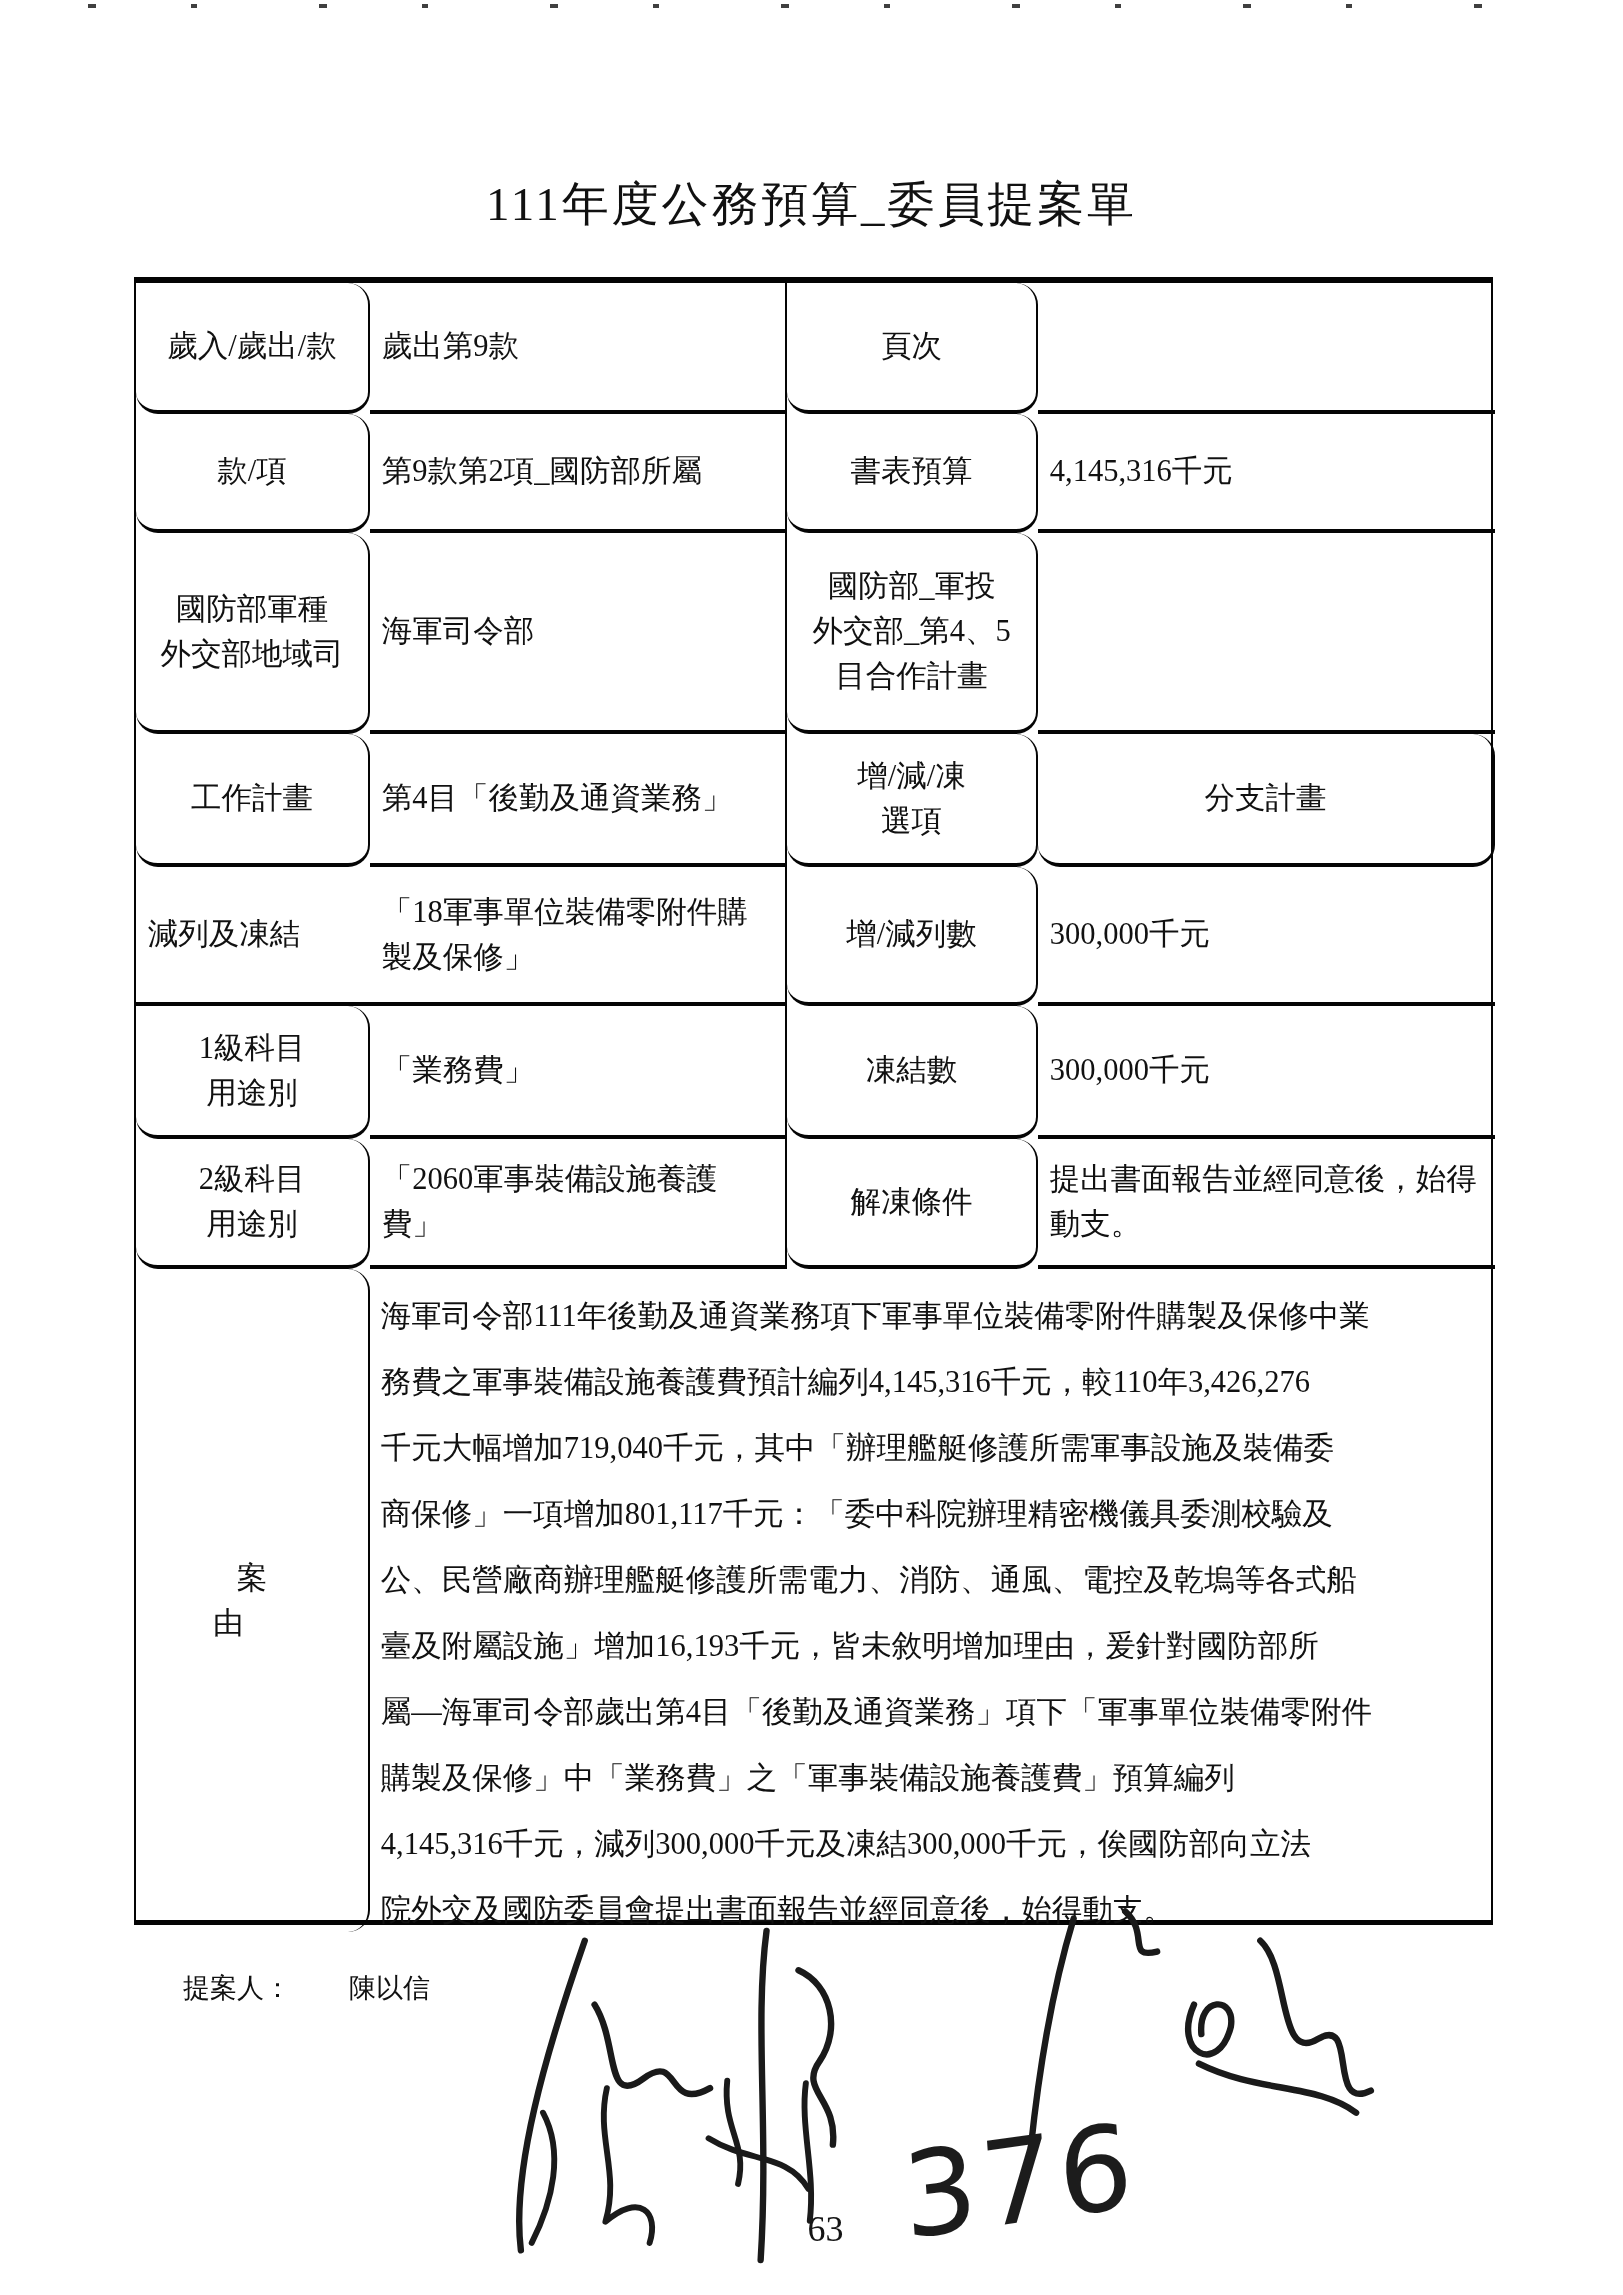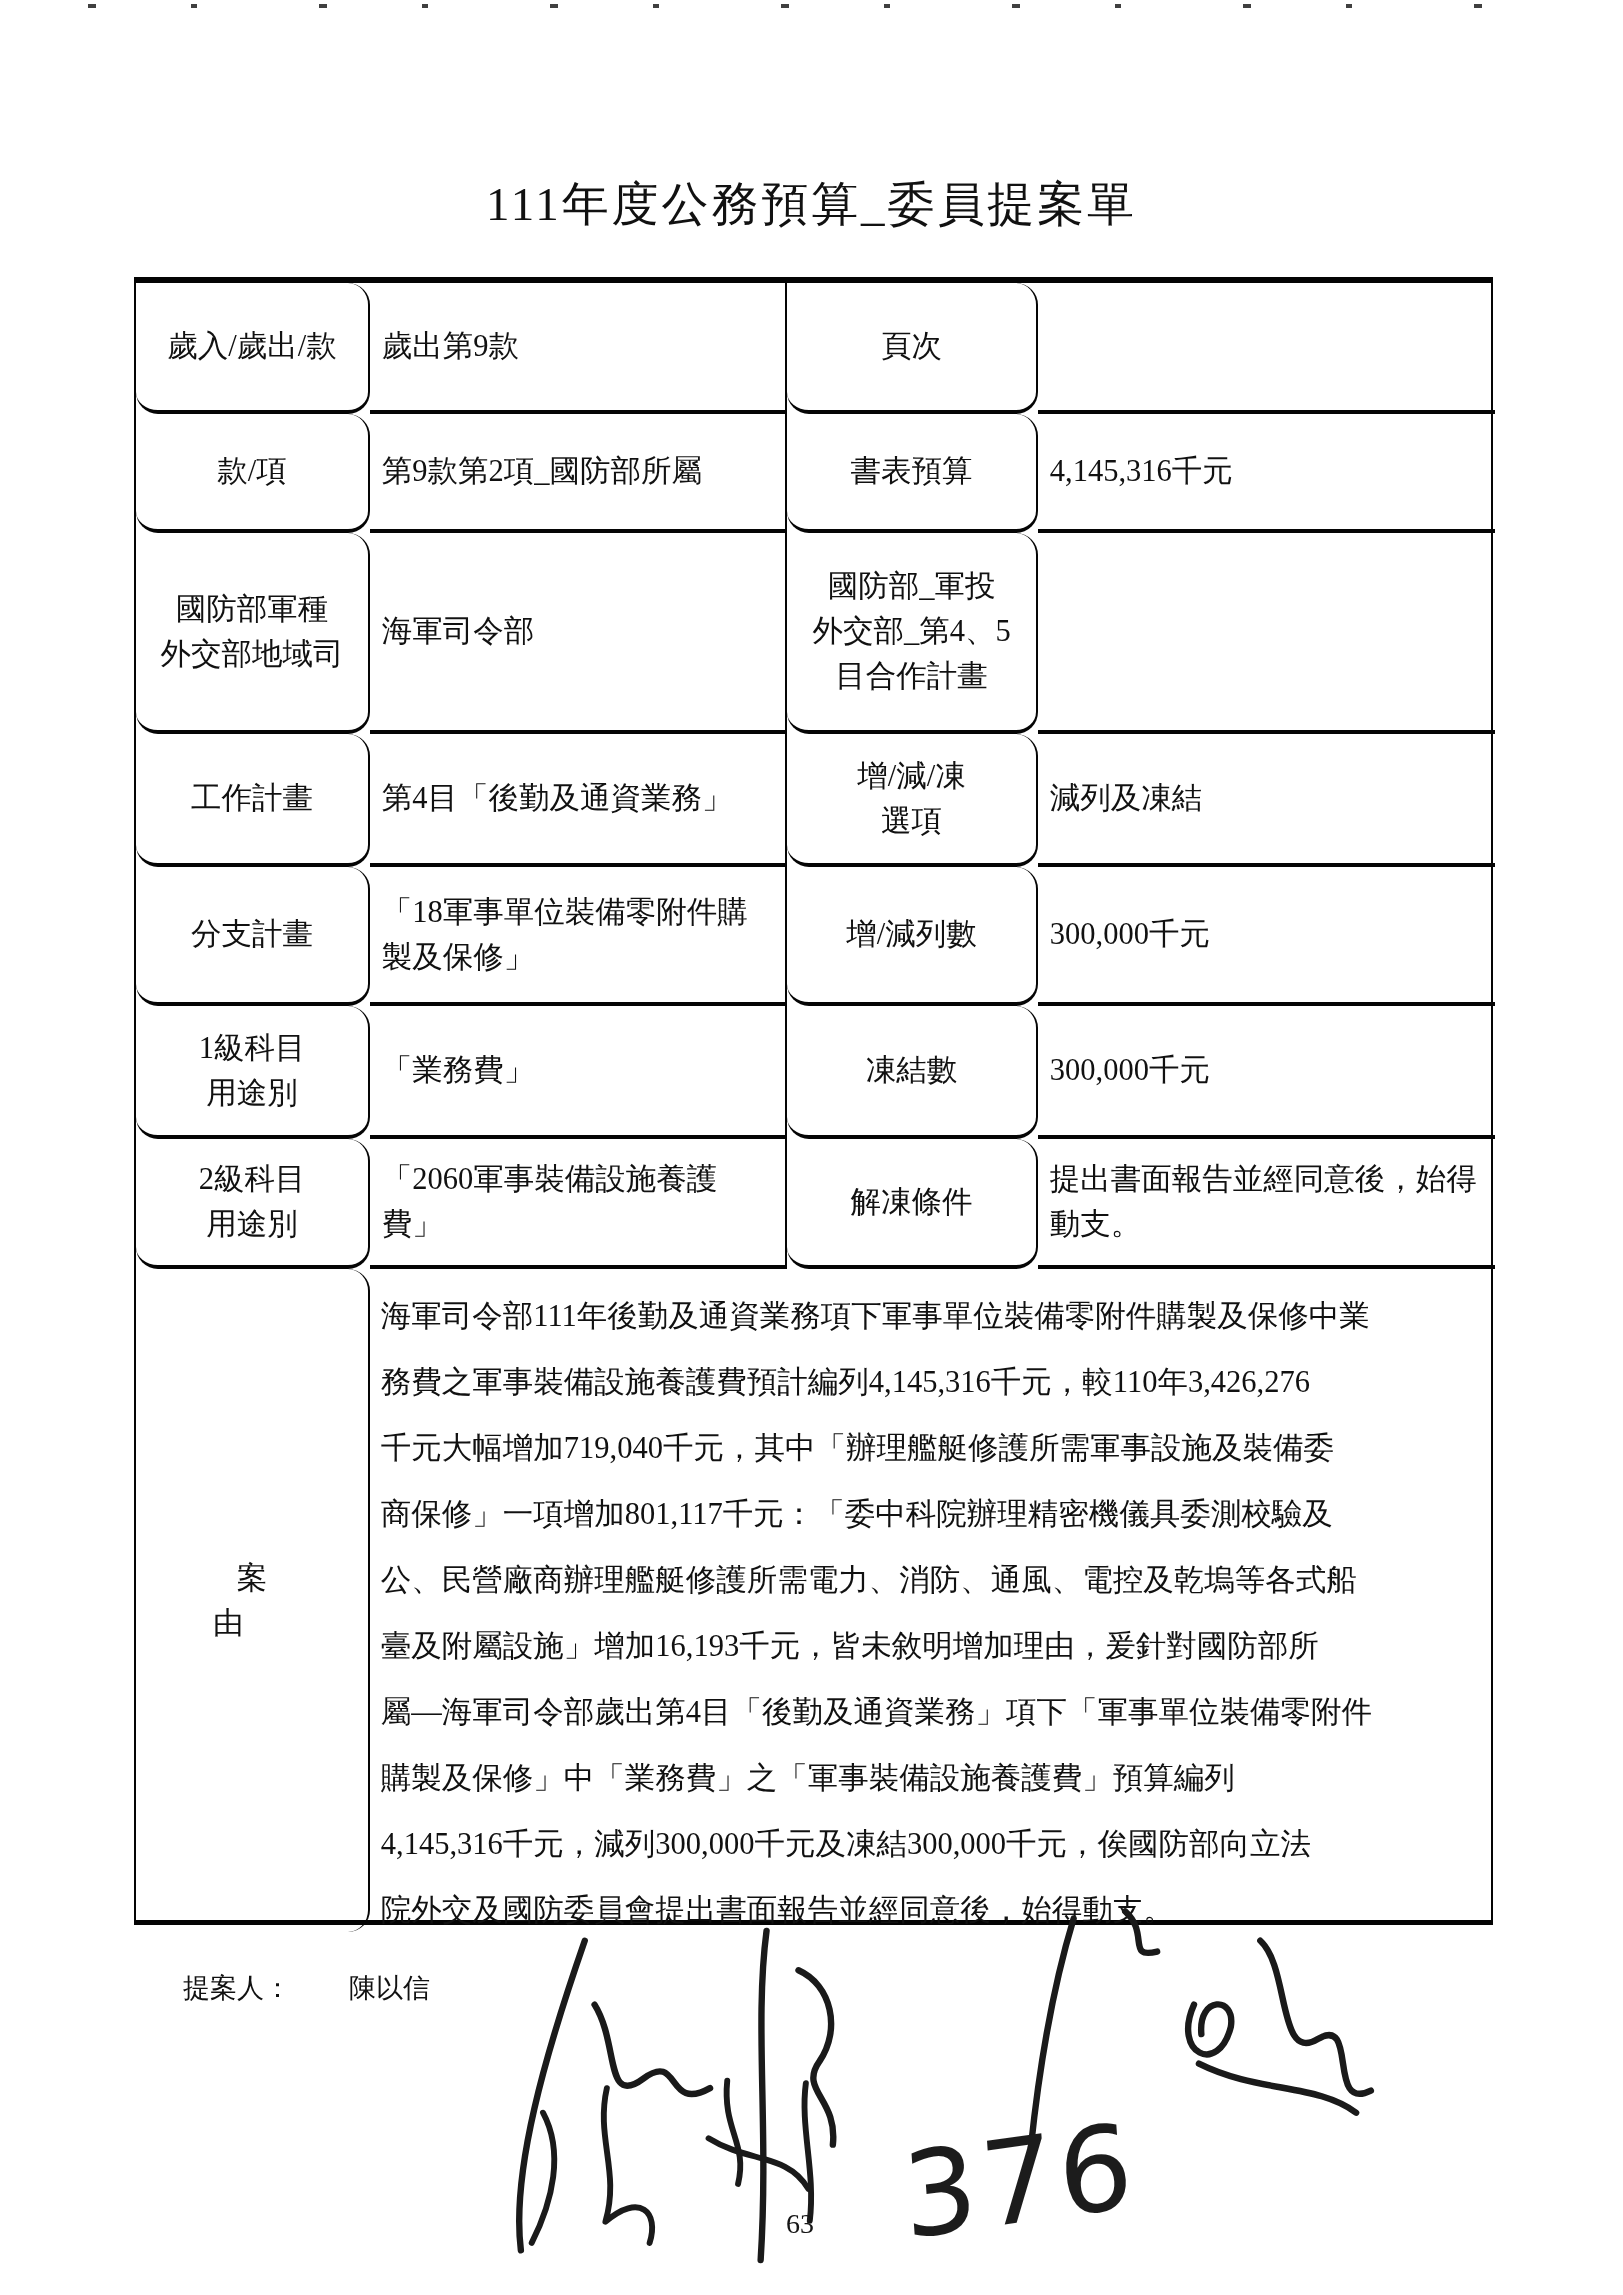--- a/index.html
+++ b/index.html
@@ -48,22 +48,22 @@
     position:absolute;left:183px;top:1970px;font-size:27px;white-space:nowrap;
   }
   .footer-proposer .name{margin-left:58px;}
   .sig-layer{position:absolute;left:0;top:0;width:1623px;height:2295px;pointer-events:none;}
   .hand-number{
     position:absolute;left:902px;top:2113px;font-size:117px;
     font-family:"DejaVu Sans",sans-serif;color:#1c1c1c;
     transform:rotate(-8deg) skewX(-4deg);letter-spacing:3.9px;
   }
   .page-number{
-    position:absolute;left:786px;top:2208px;width:79px;text-align:left;
-    font-size:28px;color:#151515;
+    position:absolute;left:786px;top:2208px;width:79px;text-align:center;
+    font-size:36px;color:#151515;
   }
 </style>
 </head>
 <body>
 
 <div class="scan-noise"></div>
 
 <div class="doc-title">111年度公務預算_委員提案單</div>
 
 <div class="ptable">
@@ -83,23 +83,23 @@
   <div class="cell val">海軍司令部</div>
   <div class="cell lab">國防部_軍投
 外交部_第4、5
 目合作計畫</div>
   <div class="cell val last-col"></div>
 
   <div class="cell lab">工作計畫</div>
   <div class="cell val">第4目「後勤及通資業務」</div>
   <div class="cell lab">增/減/凍
 選項</div>
+  <div class="cell lab">分支計畫</div>
+
   <div class="cell val last-col">減列及凍結</div>
-
-  <div class="cell lab">分支計畫</div>
   <div class="cell val">「18軍事單位裝備零附件購製及保修」</div>
   <div class="cell lab">增/減列數</div>
   <div class="cell val last-col">300,000千元</div>
 
   <div class="cell lab">1級科目
 用途別</div>
   <div class="cell val">「業務費」</div>
   <div class="cell lab">凍結數</div>
   <div class="cell val last-col">300,000千元</div>
 

